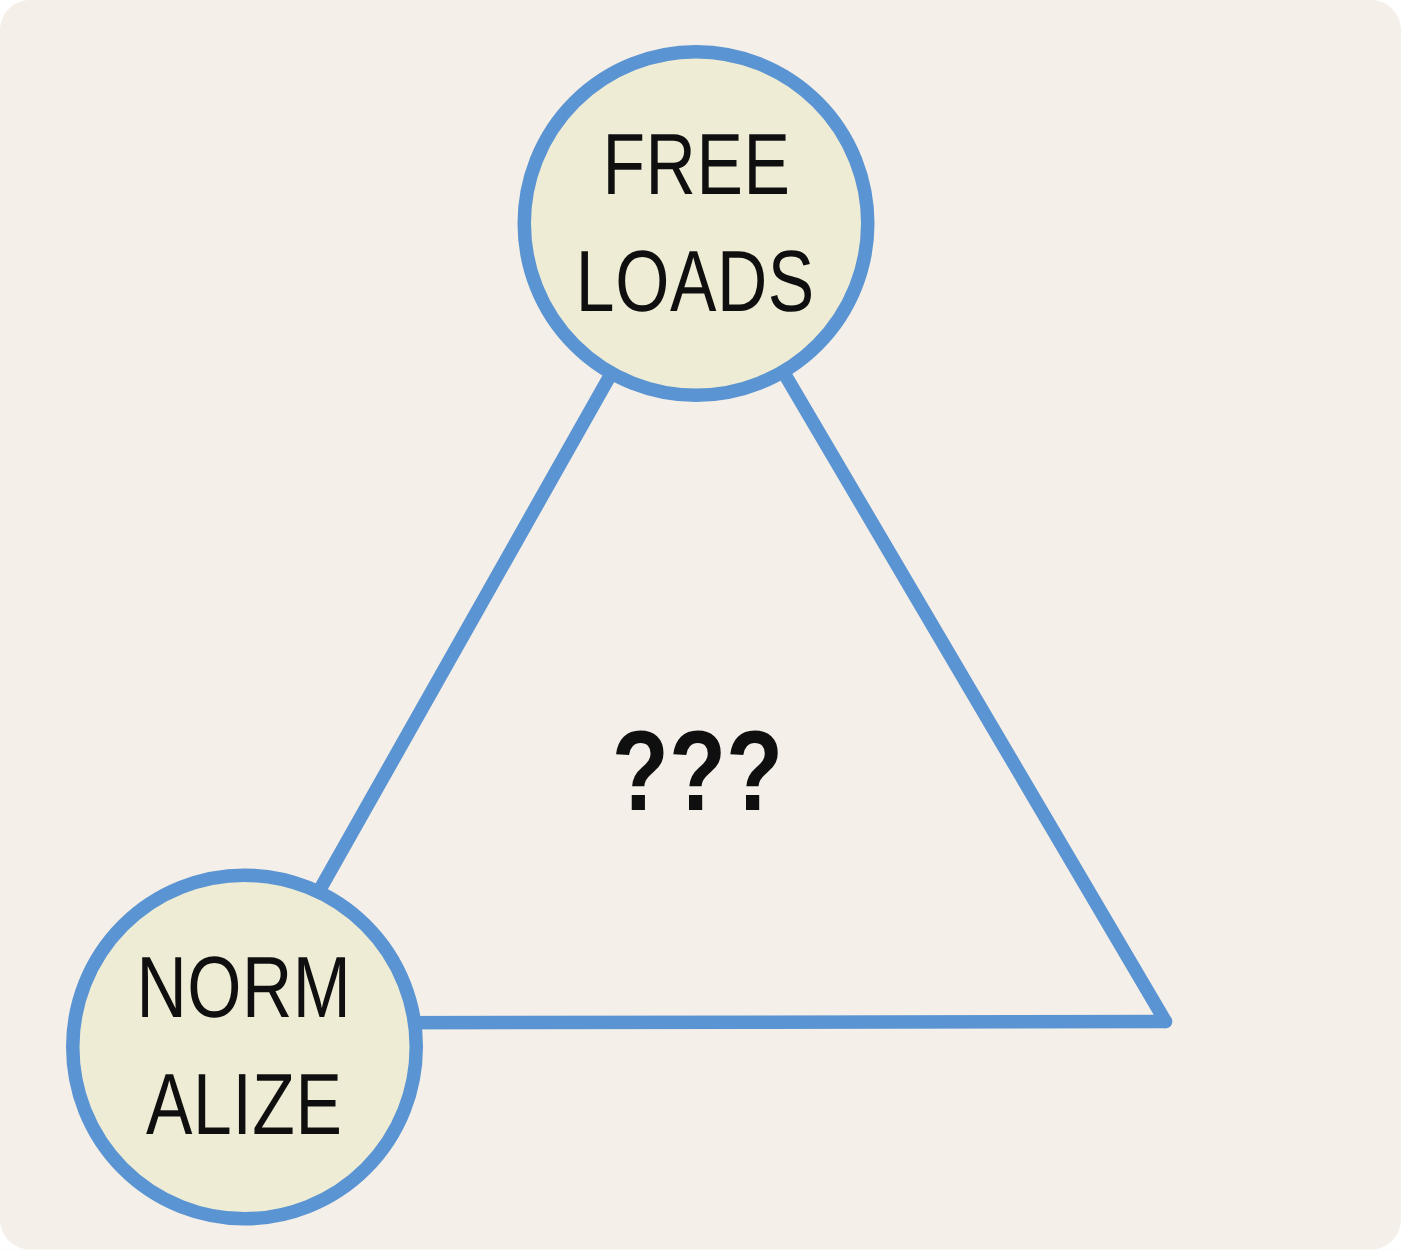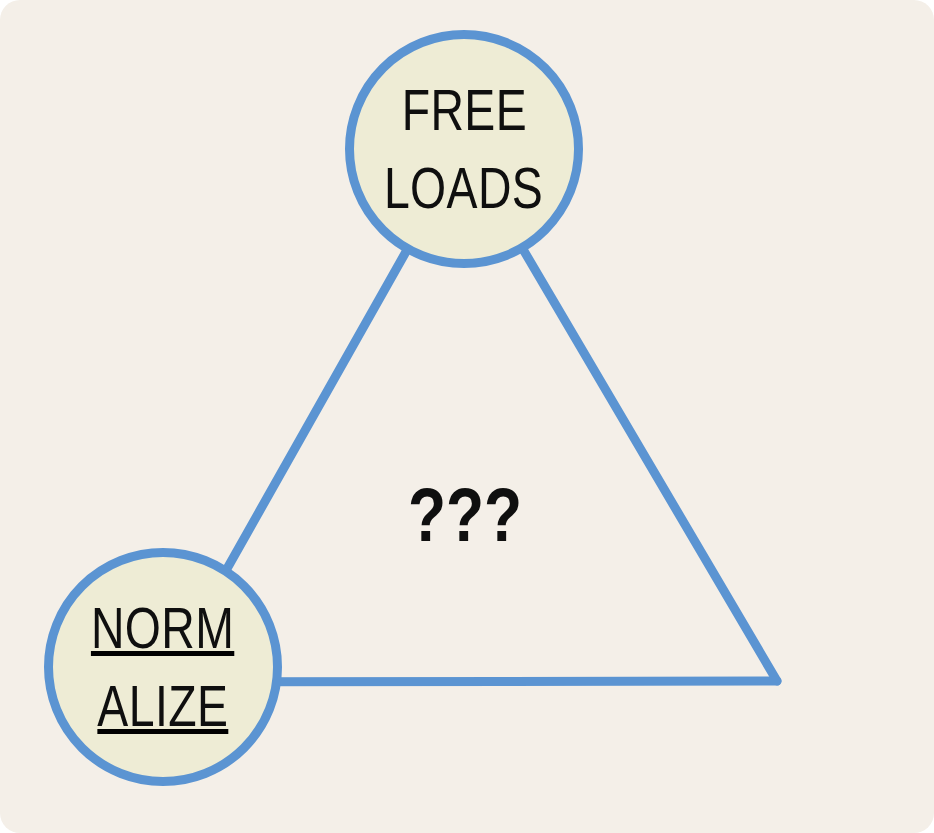--- a/index.html
+++ b/index.html
@@ -35,21 +35,21 @@
     border: 9px solid var(--stroke, #5b94d2);
     border-radius: 50%;
     background: var(--node-fill, #eeecd5);
     display: flex;
     flex-direction: column;
     align-items: center;
     justify-content: center;
     box-sizing: content-box;
   }
   .node-top { left: 345px; top: 30px; }
-  .node-bottom-left { left: 44px; top: 548px; text-decoration: underline; }
+  .node-bottom-left { left: 44px; top: 579px; }
   .node-bottom-right { left: 658px; top: 562px; }
   .node .line {
     display: block;
     font-size: 58px;
     line-height: 78px;
     font-weight: 500;
     color: var(--text, #0f0f0f);
     letter-spacing: 0.5px;
     transform: scaleX(0.8);
     transform-origin: center;

